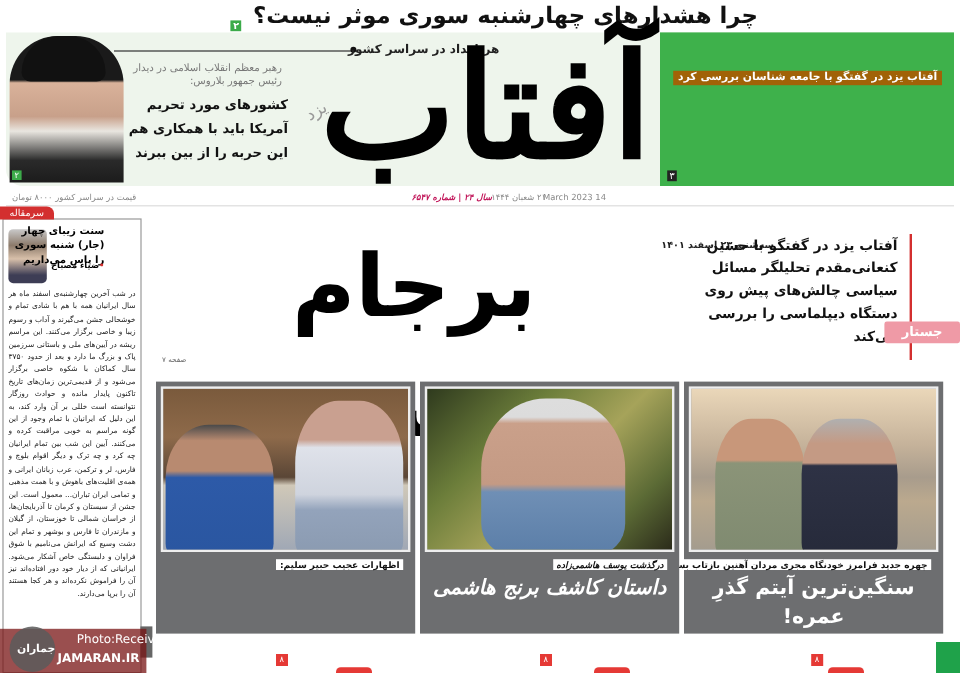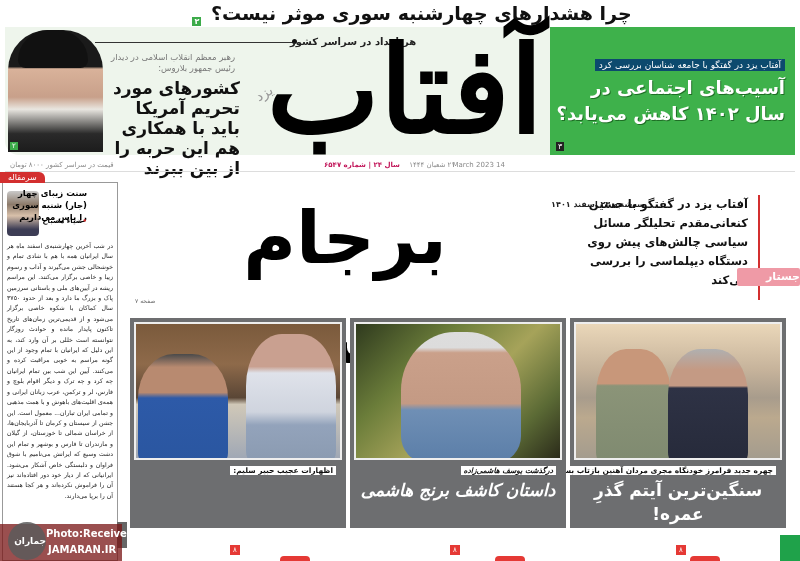--- a/index.html
+++ b/index.html
@@ -4,55 +4,55 @@
 <style>
   * { box-sizing: border-box; margin: 0; padding: 0; }
   html, body { width: 800px; height: 561px; overflow: hidden; background: #fff; font-family: "DejaVu Sans", sans-serif; }
   body { position: relative; direction: rtl; }
 
   .top-headline { position: absolute; top: 0; left: 0; width: 800px; height: 26px; text-align: center; font-weight: bold; font-size: 19px; color: #111; line-height: 26px; padding-left: 24px; }
   .top-headline .pg { display: inline-block; background: #3cab4a; color: #fff; font-size: 8px; line-height: 9px; padding: 0 2px; vertical-align: bottom; margin-right: 3px; }
 
   .masthead-strip { position: absolute; top: 27px; left: 5px; width: 790px; height: 128px; background: #eef5ec; border-radius: 0 0 0 14px; }
   .green-box { position: absolute; top: 27px; left: 550px; width: 245px; height: 128px; background: #3eb14b; border-radius: 0 0 0 0; }
-  .green-box .kicker { position: absolute; top: 32px; right: 10px; background: #0c4a6e; color: #fff; font-size: 9px; padding: 1px 4px; white-space: nowrap; }
+  .green-box .kicker { position: absolute; top: 32px; right: 10px; background: #a16207; color: #fff; font-size: 9px; padding: 1px 4px; white-space: nowrap; font-weight: bold; }
   .green-box .title { position: absolute; top: 48px; right: 10px; width: 230px; color: #fff; font-weight: bold; font-size: 18px; line-height: 26px; text-align: right; text-shadow: 1px 1px 0 #1e6e25; }
   .green-box .pg { position: absolute; bottom: 4px; left: 6px; background: #222; color: #fff; font-size: 8px; padding: 0 2px; }
 
   .logo { position: absolute; top: 20px; left: 255px; width: 300px; height: 150px; font-family: "DejaVu Serif", serif; font-weight: bold; font-size: 120px; line-height: 140px; color: #000; text-align: center; letter-spacing: -6px; }
   .logo-small { position: absolute; top: 85px; left: 255px; font-size: 14px; color: #999; transform: rotate(-30deg); }
   .tagline { position: absolute; top: 36px; left: 290px; font-size: 10px; font-weight: bold; color: #222; white-space: nowrap; }
   .tagline-line { position: absolute; top: 42px; left: 95px; width: 200px; border-top: 1px solid #333; }
   .tagline-dot { position: absolute; top: 39px; left: 292px; width: 5px; height: 5px; border-radius: 50%; background: #111; }
 
   .leader-photo { position: absolute; top: 30px; left: 8px; width: 95px; height: 122px; background: linear-gradient(180deg, #1a1a1a 0%, #1a1a1a 30%, #d9b29a 32%, #c8a08a 55%, #e9e6e0 65%, #2a2a2a 85%, #1c1c1c 100%); border-radius: 40px 40px 0 0; }
   .leader-photo .turban { position: absolute; top: 0; left: 10px; width: 70px; height: 38px; background: #111; border-radius: 40px 40px 10px 10px; }
   .leader-photo .pg { position: absolute; bottom: 2px; left: 2px; background: #3cab4a; color: #fff; font-size: 7px; padding: 0 2px; }
   .leader-kicker { position: absolute; top: 52px; left: 110px; width: 125px; text-align: right; font-size: 8.5px; color: #777; line-height: 11px; }
-  .leader-title { position: absolute; top: 78px; left: 105px; width: 135px; font-weight: bold; font-size: 17px; line-height: 20px; color: #111; }
+  .leader-title { position: absolute; top: 78px; left: 105px; width: 135px; font-weight: bold; font-size: 11px; line-height: 20px; color: #111; }
 
   .dateline { position: absolute; top: 158px; left: 5px; width: 790px; height: 14px; font-size: 7px; line-height: 14px; color: #777; border-bottom: 1px solid #ddd; }
   .dateline .date { position: absolute; right: 150px; font-weight: bold; color: #222; font-size: 8px; margin-top: 40px; }
   .dateline .greg { position: absolute; right: 290px; color: #888; }
   .dateline .hijri { position: absolute; right: 340px; color: #888; }
-  .dateline .issue { position: absolute; right: 395px; color: #c2185b; font-weight: bold; }
+  .dateline .issue { position: absolute; right: 385px; color: #c2185b; font-weight: bold; font-style: italic; }
   .dateline .note { position: absolute; left: 215px; color: #c2185b; }
   .dateline .price { position: absolute; left: 5px; color: #888; }
 
   .editorial-tag { position: absolute; top: 172px; left: 0; background: #d32f2f; color: #fff; font-size: 8px; padding: 1px 8px; border-radius: 0 6px 0 0; }
   .editorial { position: absolute; top: 182px; left: 2px; width: 116px; height: 379px; border: 1px solid #999; padding: 3px; }
   .editorial .etitle { position: absolute; top: 4px; right: 30px; width: 80px; font-size: 8.5px; font-weight: bold; text-align: right; line-height: 12px; }
   .editorial .author { position: absolute; top: 34px; right: 30px; font-size: 7px; font-weight: bold; }
   .editorial .author::before { content: "\2022 "; color: #d32f2f; }
   .editorial .photo { position: absolute; top: 8px; left: 4px; width: 32px; height: 45px; background: linear-gradient(180deg, #c9c9c9 0%, #8c7a6a 30%, #d8c0aa 55%, #3d3d55 85%); border-radius: 4px; }
   .editorial .body { position: absolute; top: 58px; left: 4px; right: 4px; font-size: 6.2px; line-height: 10.4px; text-align: justify; color: #222; }
 
   .sidebar-story { position: absolute; top: 195px; left: 555px; width: 205px; height: 105px; border-right: 2px solid #d32f2f; padding-right: 10px; }
   .sidebar-story .text { font-size: 11.5px; font-weight: bold; line-height: 19px; text-align: right; color: #111; }
-  .jostar-tag { position: absolute; top: 268px; left: 737px; width: 63px; height: 18px; background: #ef9aa6; color: #fff; font-size: 11px; font-weight: bold; line-height: 18px; border-radius: 2px; }
+  .jostar-tag { position: absolute; top: 268px; left: 737px; width: 63px; height: 18px; background: #ef9aa6; color: #fff; font-size: 11px; font-weight: bold; text-align: center; line-height: 18px; border-radius: 2px; }
 
   .main-headline { position: absolute; top: 188px; left: 140px; width: 410px; height: 100px; font-family: "DejaVu Sans", sans-serif; font-weight: bold; font-size: 72px; line-height: 100px; text-align: center; color: #000; letter-spacing: -2px; }
   .main-page { position: absolute; top: 297px; left: 135px; font-size: 6px; color: #666; }
 
   .card { position: absolute; top: 318px; width: 216px; height: 210px; background: #6d6e70; }
   .card .photo { position: absolute; top: 4px; left: 4px; right: 4px; height: 138px; border: 2px solid #eee; overflow: hidden; }
   .card .kicker { position: absolute; top: 148px; right: 10px; background: #fff; color: #111; font-size: 7.5px; font-weight: bold; padding: 0 3px; white-space: nowrap; }
   .card .title { position: absolute; top: 160px; left: 4px; right: 4px; color: #fff; font-weight: bold; font-size: 17px; line-height: 24px; text-align: center; }
   .pg-red { position: absolute; background: #e53935; color: #fff; font-size: 7px; padding: 0 3px; line-height: 10px; }
   .tab-red { position: absolute; top: 556px; background: #e53935; width: 30px; height: 6px; border-radius: 4px 4px 0 0; }
@@ -60,36 +60,35 @@
   .photo-a { background: linear-gradient(180deg, #ead7b9 0%, #c5b29a 35%, #a89c8c 55%, #bba98e 70%, #a49c8e 100%); }
   .photo-b { background: linear-gradient(135deg, #2f3a1e 0%, #6b7d3a 30%, #a6a35a 55%, #5b6a35 80%, #2b2b1a 100%); }
   .photo-c { background: linear-gradient(180deg, #7a5a3c 0%, #8e6a4a 30%, #5a4636 55%, #d0c8b8 60%, #a0a8b5 100%); }
   .person { position: absolute; border-radius: 40% 40% 10% 10%; }
 
   .green-corner { position: absolute; top: 535px; left: 780px; width: 20px; height: 26px; background: #1fa24a; }
   .left-grey-tab { position: absolute; top: 522px; left: 117px; width: 10px; height: 26px; background: #666; }
 
   .watermark { position: absolute; top: 524px; left: 0; width: 122px; height: 37px; background: rgba(120,20,20,0.75); }
   .watermark .circle { position: absolute; top: -2px; left: 8px; width: 38px; height: 38px; border-radius: 50%; background: rgba(90,90,90,0.85); color: #fff; font-size: 9px; line-height: 38px; font-weight: bold; }
-  .watermark .t1 { position: absolute; top: 4px; left: 46px; color: #fff; font-size: 10px; font-weight: bold; direction: ltr; white-space: nowrap; }
+  .watermark .t1 { position: absolute; top: 4px; left: 64px; color: #fff; font-size: 10px; font-weight: normal; direction: ltr; white-space: nowrap; }
   .watermark .t2 { position: absolute; top: 20px; left: 48px; color: #fff; font-size: 10px; font-weight: bold; direction: ltr; white-space: nowrap; }
 </style>
 </head>
 <body>
 
 <div class="top-headline">
   <span>چرا هشدارهای چهارشنبه سوری موثر نیست؟</span>
   <span class="pg">۲</span>
 </div>
 
 <div class="masthead-strip"></div>
 
 <div class="green-box">
   <div class="kicker">آفتاب یزد در گفتگو با جامعه شناسان بررسی کرد</div>
-  <div class="title">آسیب‌های اجتماعی در سال ۱۴۰۲ کاهش می‌یابد؟</div>
   <div class="pg">۳</div>
 </div>
 
 <div class="tagline-line"></div>
 <div class="tagline-dot"></div>
 <div class="tagline">هربامداد در سراسر کشور</div>
 
 <div class="logo">آفتاب</div>
 <div class="logo-small">یزد</div>
 

